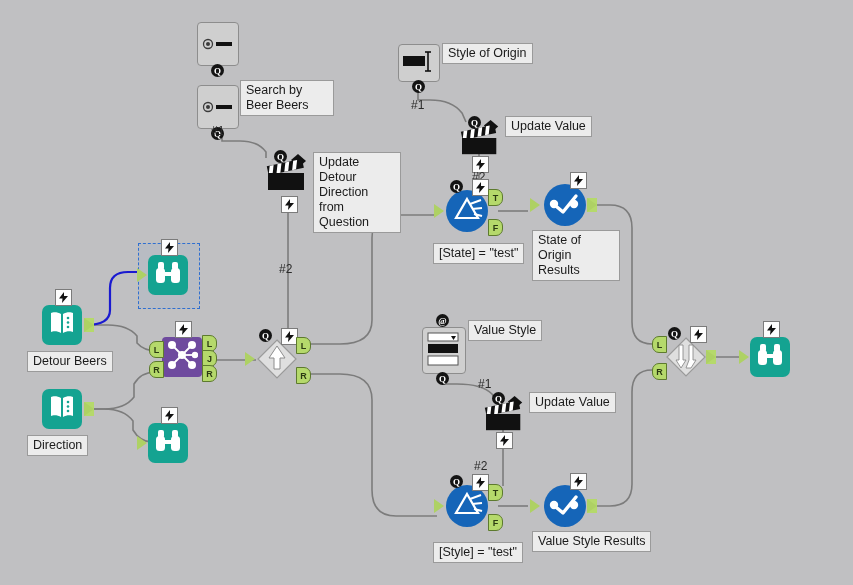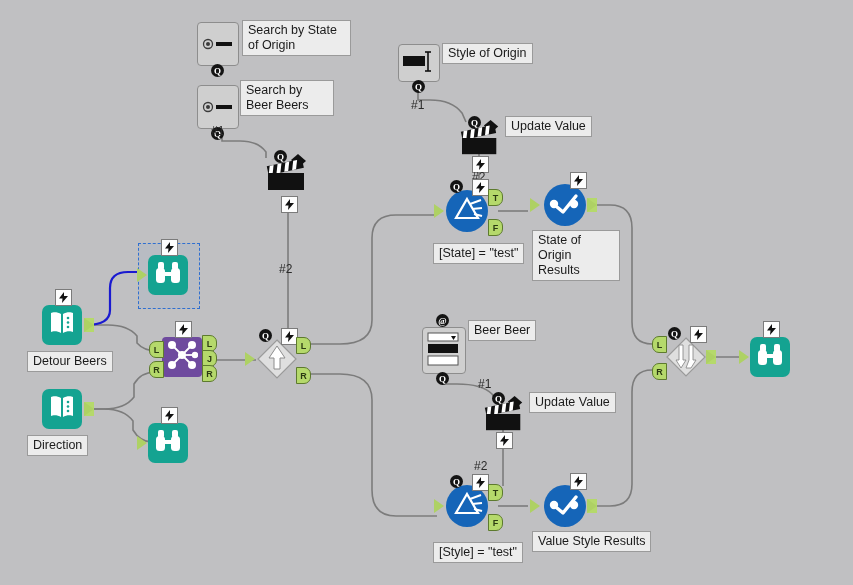--- a/index.html
+++ b/index.html
@@ -101,21 +101,20 @@
       <span>
         <svg width="38" height="40" viewBox="0 0 38 40">
           <circle cx="10" cy="21" r="4.5" fill="none" stroke="#3a3a3a" stroke-width="1.3"></circle>
           <circle cx="10" cy="21" r="2" fill="#3a3a3a"></circle>
           <rect x="18" y="19" width="16" height="4" fill="#111"></rect>
         </svg>
       </span>
     </div>
     <div class="qbadge" style="left:14px;top:42px;">Q</div>
   </div>
-  <div class="lbl" style="left:242px;top:20px;width:97px;">Search by State of Origin</div>
 
   <div class="node" style="left:197px;top:85px;">
     <div class="ifacebox" style="width:40px;height:42px;position:relative;">
       <span>
         <svg width="38" height="40" viewBox="0 0 38 40">
           <circle cx="10" cy="21" r="4.5" fill="none" stroke="#3a3a3a" stroke-width="1.3"></circle>
           <circle cx="10" cy="21" r="2" fill="#3a3a3a"></circle>
           <rect x="18" y="19" width="16" height="4" fill="#111"></rect>
         </svg>
       </span>
@@ -148,21 +147,21 @@
           <rect x="5" y="5" width="30" height="8" fill="#fff" stroke="#555" stroke-width="1"></rect>
           <path d="M28,8 l5,0 l-2.5,4 z" fill="#111"></path>
           <rect x="5" y="16" width="30" height="9" fill="#111"></rect>
           <rect x="5" y="28" width="30" height="9" fill="#fff" stroke="#555" stroke-width="1"></rect>
         </svg>
       </span>
     </div>
     <div class="qbadge" style="left:14px;top:-13px;">@</div>
     <div class="qbadge" style="left:14px;top:45px;">Q</div>
   </div>
-  <div class="lbl" style="left:468px;top:320px;">Beer Beer</div>
+  <div class="lbl" style="left:468px;top:320px;">Value Style</div>
   <div class="connlbl" style="left:478px;top:377px;">#1</div>
 
   <div class="node" style="left:266px;top:152px;">
     <span>
       <svg width="46" height="42" viewBox="0 0 46 42">
         <polygon points="32,2 40,9 33,15 25,8" fill="#111"></polygon>
         <g transform="rotate(-12 22 18)">
           <rect x="2" y="10" width="36" height="9" fill="#111"></rect>
           <g fill="#fff">
             <polygon points="5,10 9,10 6,19 2,19"></polygon>
@@ -174,20 +173,21 @@
         <rect x="2" y="21" width="36" height="17" fill="#111"></rect>
       </svg>
     </span>
     <div class="qbadge" style="left:8px;top:-2px;">Q</div>
     <div class="bolt" style="left:15px;top:44px;">
       <svg width="9" height="11" viewBox="0 0 9 11">
           <polygon points="5,0 0,6.5 3.5,6.5 3,11 9,4 5,4" fill="#111"></polygon>
         </svg>
     </div>
   </div>
+  <div class="lbl" style="left:313px;top:152px;width:76px;">Update Detour Direction from Question</div>
   <div class="connlbl" style="left:279px;top:262px;">#2</div>
 
   <div class="node" style="left:460px;top:118px;">
     <span>
       <svg width="44" height="40" viewBox="0 0 46 42">
         <polygon points="32,2 40,9 33,15 25,8" fill="#111"></polygon>
         <g transform="rotate(-12 22 18)">
           <rect x="2" y="10" width="36" height="9" fill="#111"></rect>
           <g fill="#fff">
             <polygon points="5,10 9,10 6,19 2,19"></polygon>

